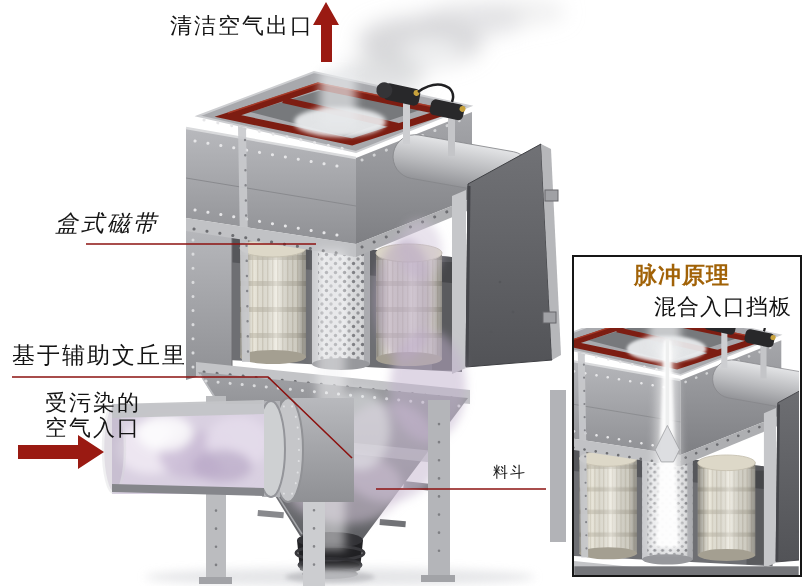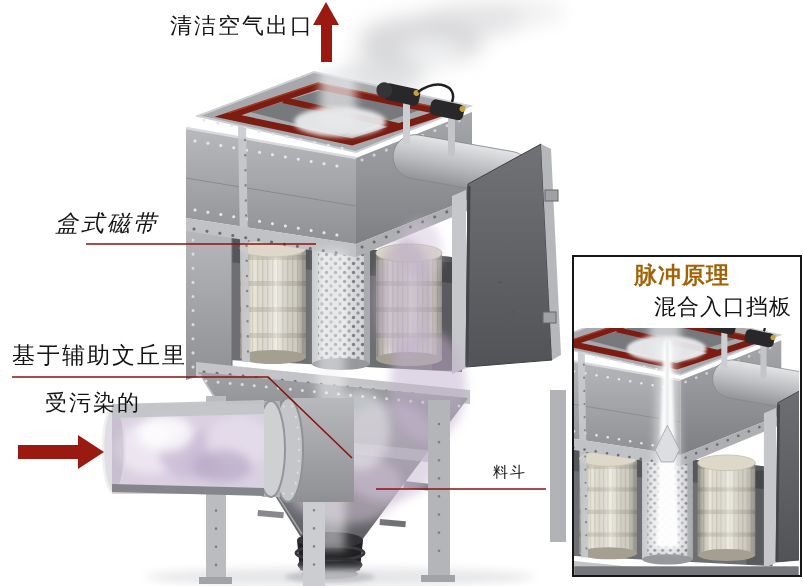--- a/index.html
+++ b/index.html
@@ -253,20 +253,21 @@
 
   <polygon points="326,2 313,25 321,25 321,62 332,62 332,25 339,25" fill="#9a1a12"></polygon>
   <polygon points="18,445 78,445 78,435 104,452 78,469 78,459 18,459" fill="#9a1a12"></polygon>
 </svg>
 
 <div class="label" id="lbl-clean">清洁空气出口</div>
 <div class="label" id="lbl-cassette">盒式磁带</div>
 <div class="label" id="lbl-baffle">基于辅助文丘里</div>
 <div class="label two-line" id="lbl-contaminated">
   <div>受污染的</div>
+  <div>空气入口</div>
 </div>
 <div class="label" id="lbl-hopper">料斗</div>
 
 <div id="inset">
   <div id="inset-title">脉冲原理</div>
   <div id="inset-subtitle">混合入口挡板</div>
   <svg id="inset-image" width="225" height="247" viewBox="234 98 258 284">
     <use href="#upper-machine"></use>
     <rect x="234" y="372" width="258" height="12" fill="#75767a"></rect>
     <polygon points="332,118 350,118 362,352 320,352" fill="#ffffff" opacity="0.5" filter="url(#f5)"></polygon>

